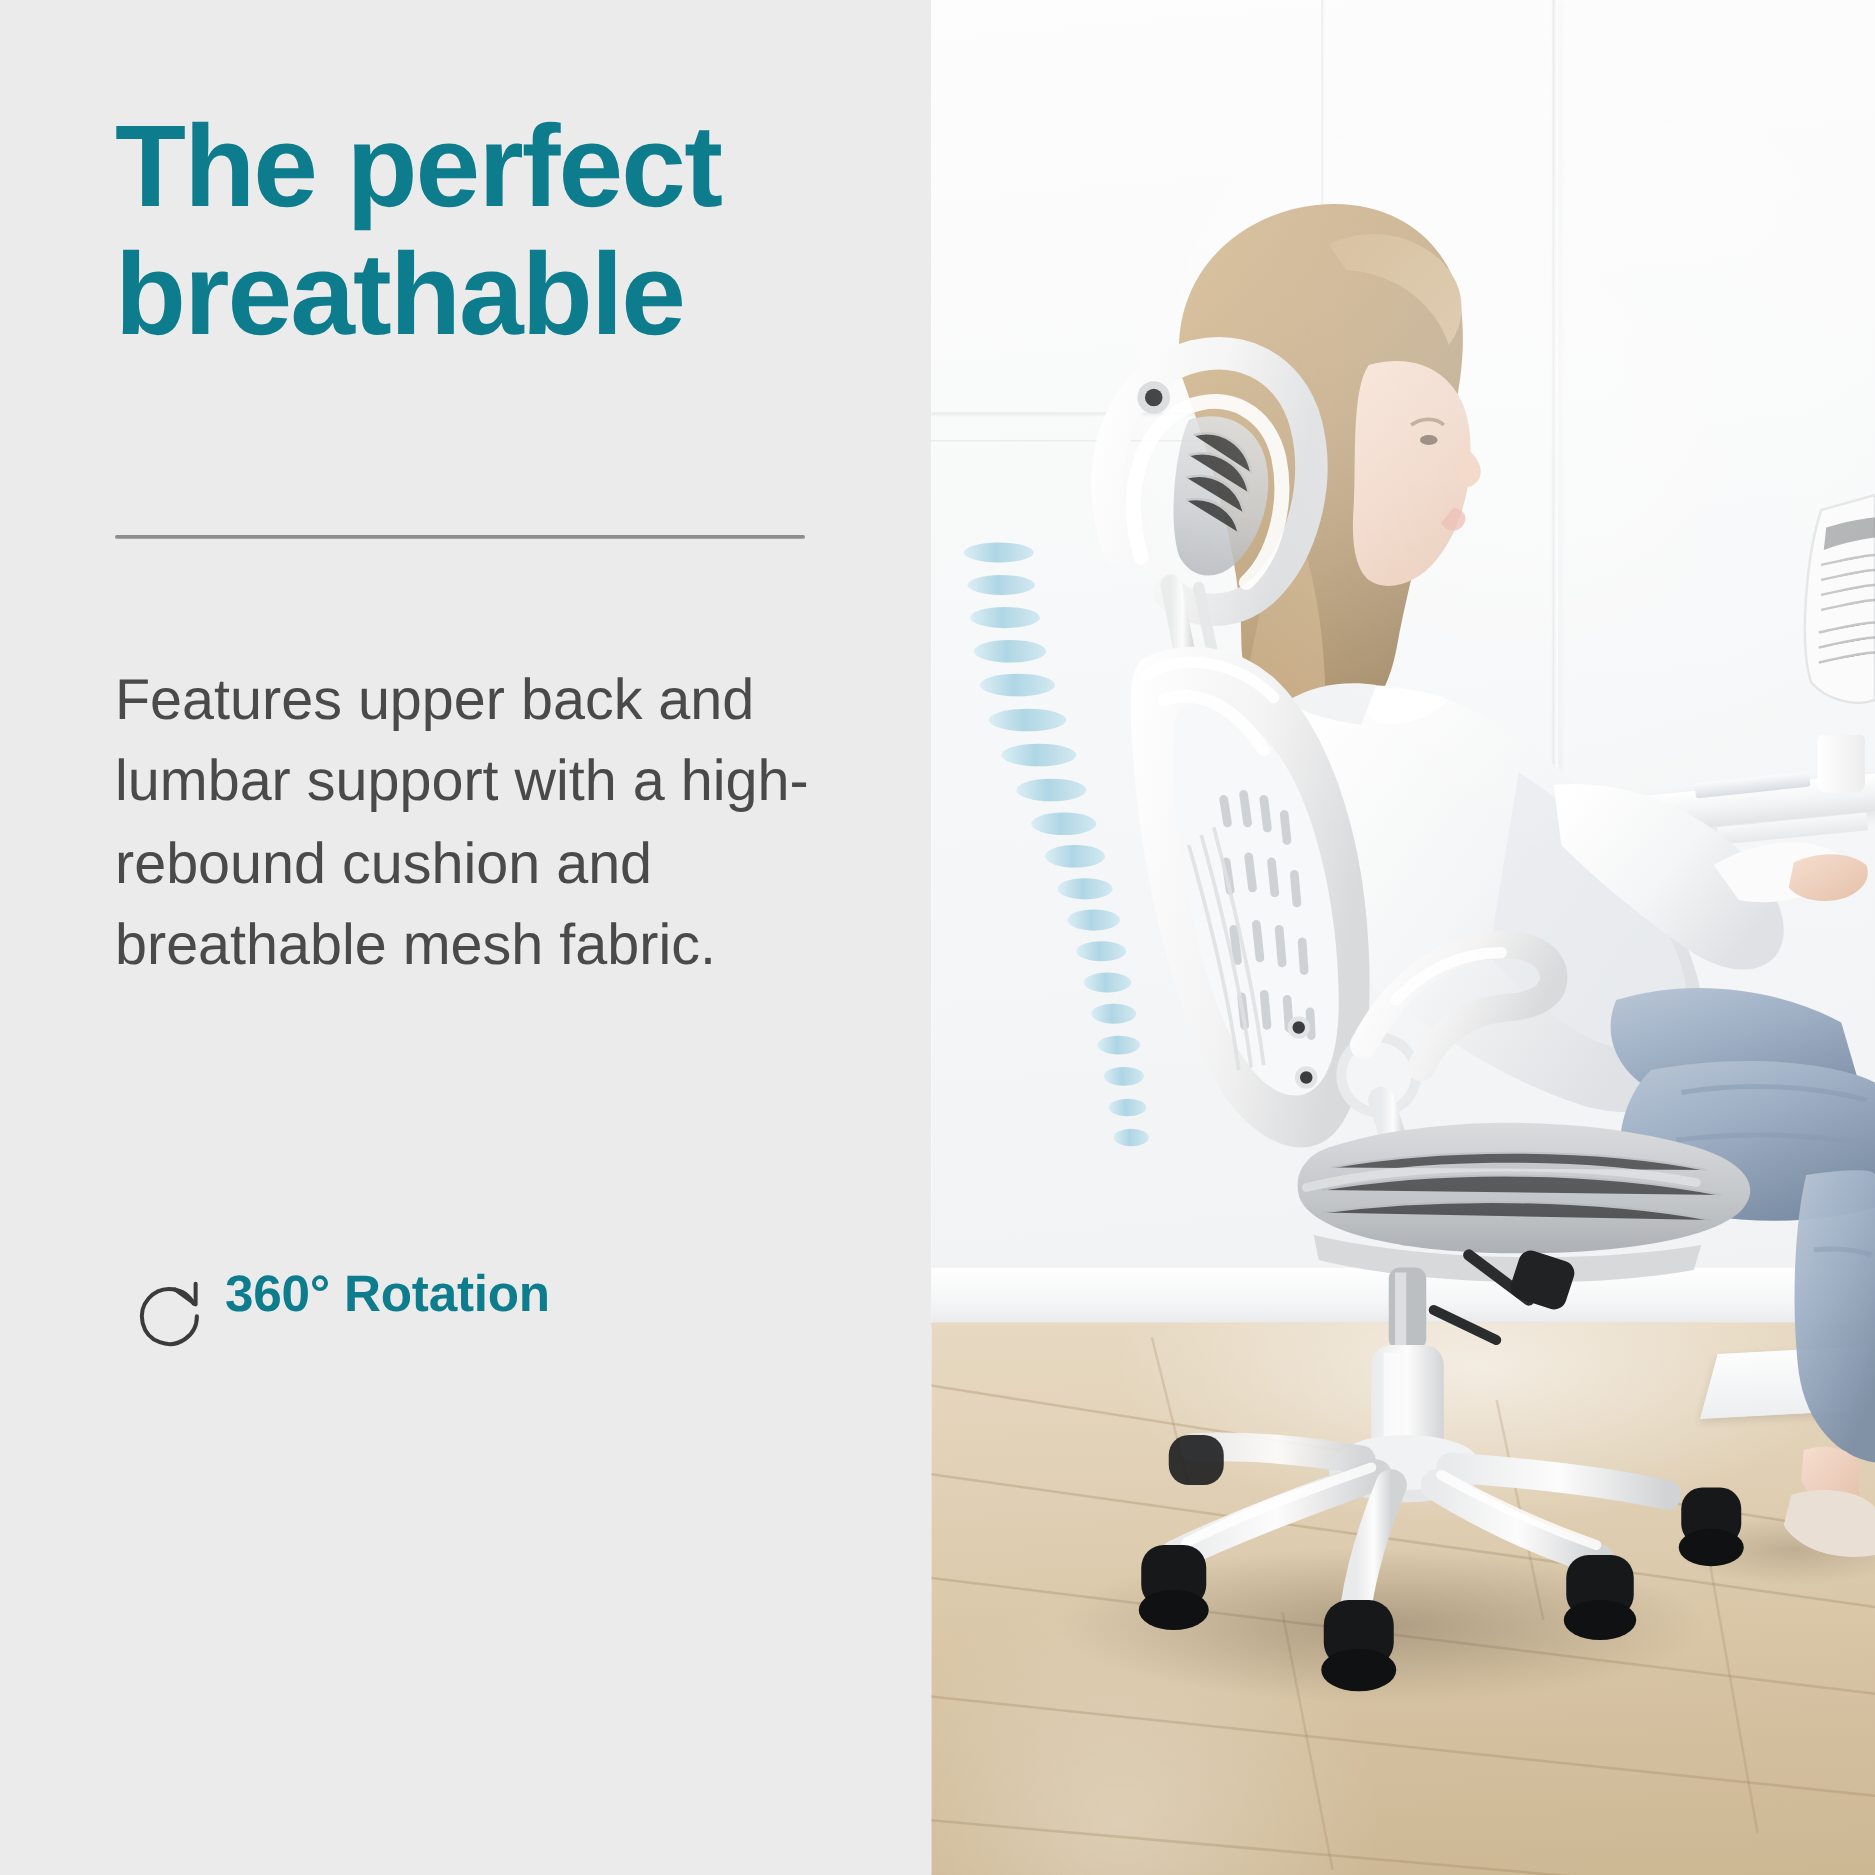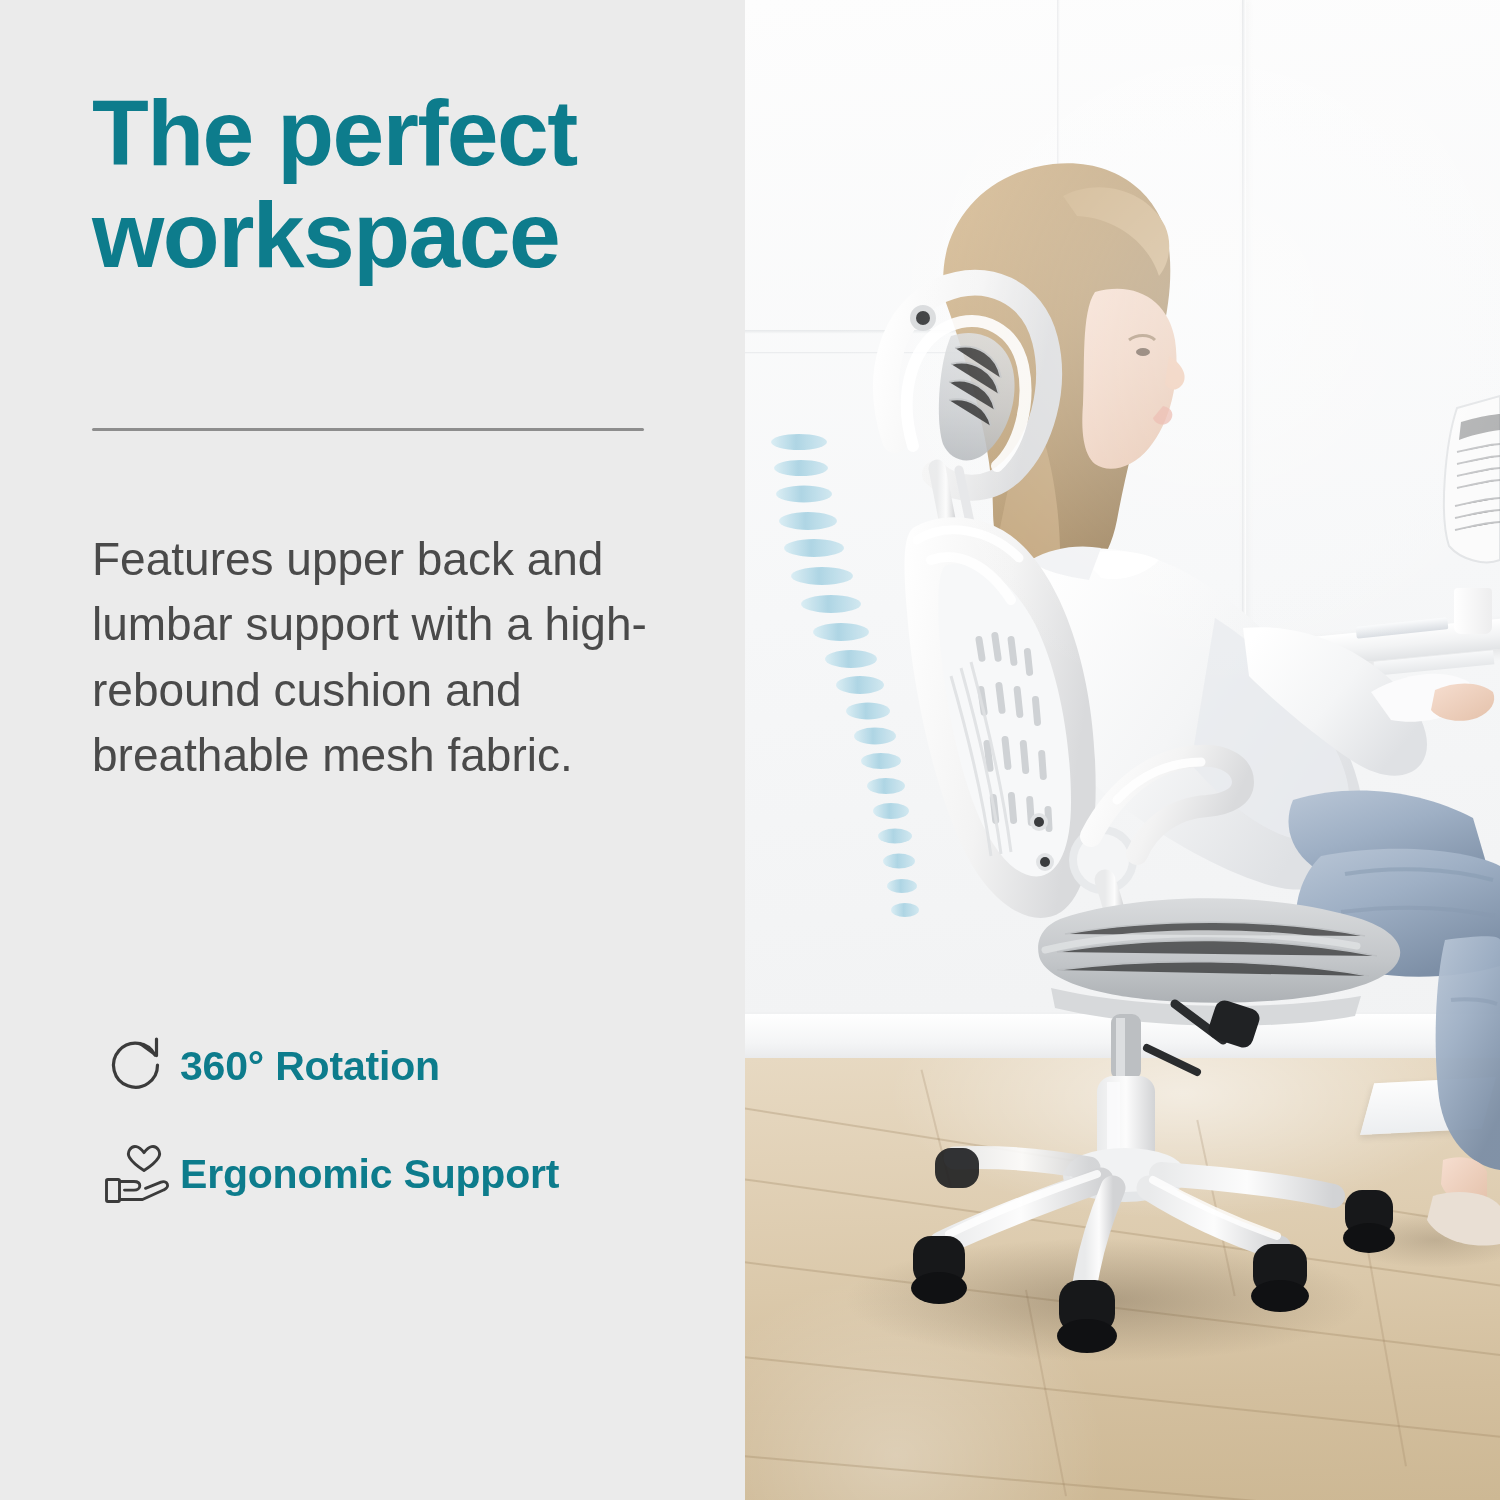--- a/index.html
+++ b/index.html
@@ -69,21 +69,20 @@
   
   #feature-list {
     position: absolute;
     left: 96px;
     top: 1012px;
     width: 620px;
   }
 
   .feature-row {
     display: flex;
-    align-items: center;
     height: 108px;
   }
 
   .feature-icon {
     flex: 0 0 84px;
     width: 84px;
     height: 84px;
     display: flex;
     align-items: center;
     justify-content: center;
@@ -248,55 +247,39 @@
 </style>
 </head>
 <body>
 
 <div id="page">
 
   <div id="left-panel">
 
     <h1 id="headline">
       <span class="hl-line">The perfect</span>
-      <span class="hl-line">workspace</span>
+      <span class="hl-line">breathable</span>
     </h1>
 
     <div id="divider"></div>
 
     <p id="body-copy">Features upper back and lumbar support with a high-rebound cushion and breathable mesh fabric.</p>
 
     <div id="feature-list">
 
       <div class="feature-row">
         <span class="feature-icon">
           <svg width="66" height="66" viewBox="0 0 66 66" fill="none" stroke="#3b3b3b" stroke-width="3.2" stroke-linecap="round" stroke-linejoin="round">
             <path d="M50 22 A22 22 0 1 0 52.5 32"></path>
             <polyline points="35,10.5 51.5,22.5 51.5,6"></polyline>
           </svg>
         </span>
         <span class="feature-label">360° Rotation</span>
       </div>
 
-      <div class="feature-row">
-        <span class="feature-icon">
-          <svg width="72" height="68" viewBox="0 0 72 68" fill="none" stroke="#3b3b3b" stroke-width="2.9" stroke-linecap="round" stroke-linejoin="round">
-
-            <path d="M42 30.5 C42 30.5 31 23.5 27.5 17.5 C24.5 12.3 28.6 5.5 34.4 6.6
-                     C37.4 7.2 39.6 9.4 42 12.6 C44.4 9.4 46.6 7.2 49.6 6.6
-                     C55.4 5.5 59.5 12.3 56.5 17.5 C53 23.5 42 30.5 42 30.5 Z"></path>
-
-            <rect x="4.5" y="39.5" width="13" height="22" rx="1.4"></rect>
-
-            <path d="M17.5 41.5 L32 41.5 C35.5 41.5 37.8 43.2 37.8 45.8 C37.8 48.3 35.5 50.1 32 50.1 L22.5 50.1"></path>
-            <path d="M17.5 59.5 L40.5 59.5 L62 49.8 C64.6 48.7 66.2 46.2 65.3 44 C64.4 41.8 61.5 41.2 59 42.2 L43.5 48.3"></path>
-          </svg>
-        </span>
-        <span class="feature-label">Ergonomic Support</span>
-      </div>
 
 
     </div>
   </div>
 
   <div id="photo">
 
     <div class="wall"></div>
     <div class="wall-panel-v"></div>
     <div class="wall-panel-v2"></div>

